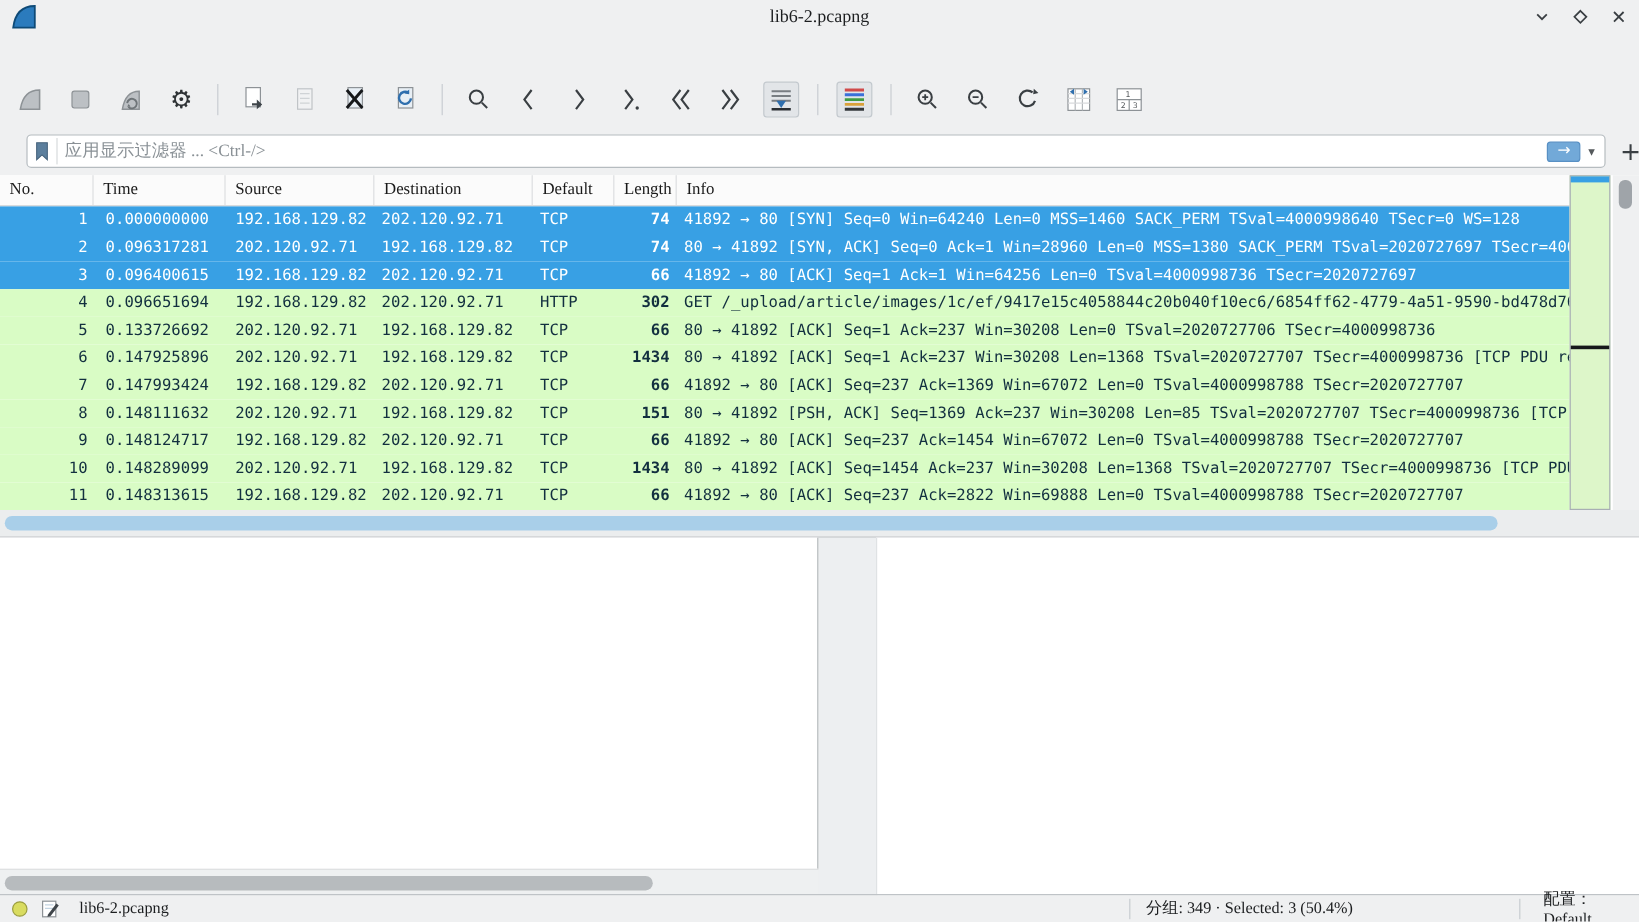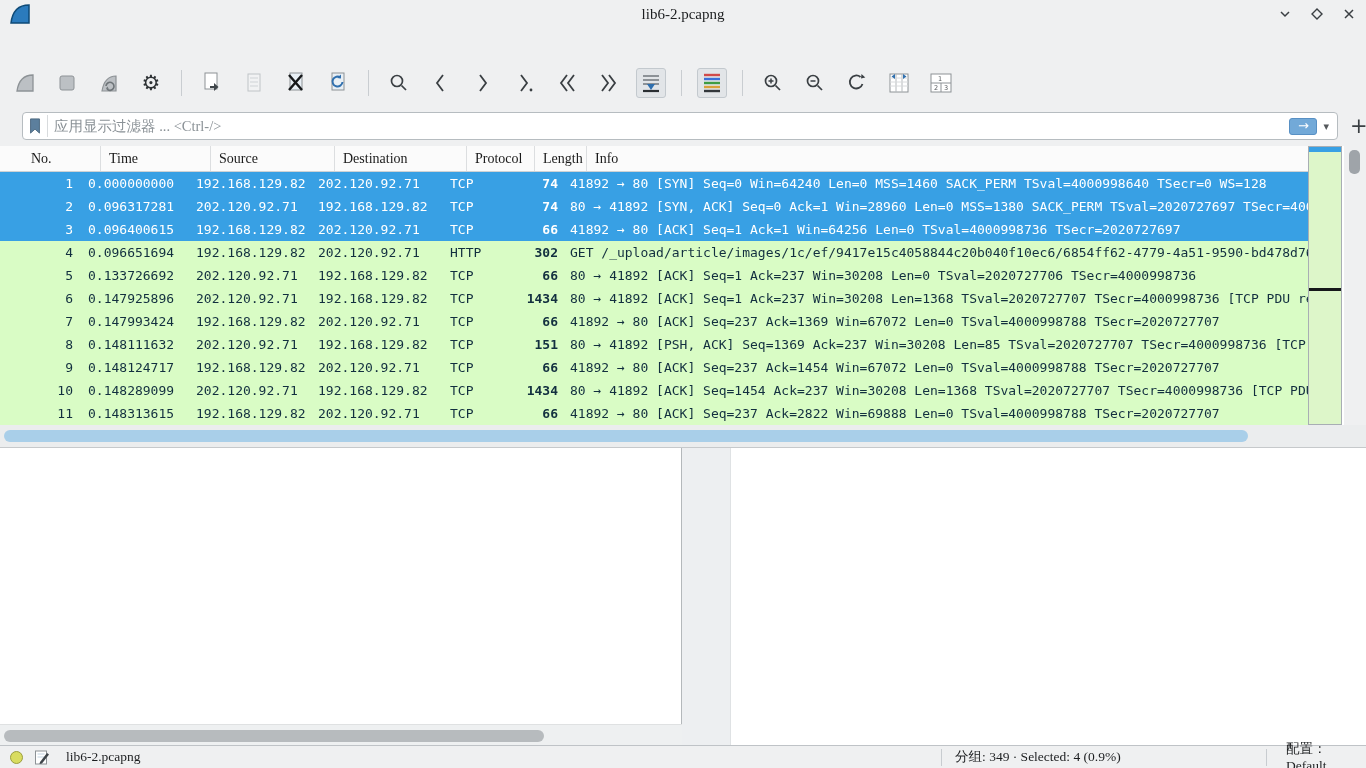--- a/index.html
+++ b/index.html
@@ -34,21 +34,21 @@
   #filter-input { flex:1; border:none; outline:none; font-family:"Liberation Serif", serif; font-size:14.5px; color:#2b2e30; background:transparent; }
   #filter-input::placeholder { color:#8a9196; }
   #apply-btn { width:28px; height:17px; background:#72a9d8; border:1px solid #5890c4; border-radius:3px;
                color:#fff; font-size:13px; line-height:14px; text-align:center; font-family:"DejaVu Sans", sans-serif; }
   #filter-caret { font-family:"DejaVu Sans", sans-serif; font-size:11px; color:#55595c; margin:0 4px 0 6px; }
   #filter-add { font-size:21px; color:#3a3f43; margin-left:12px; font-family:"DejaVu Sans", sans-serif; line-height:1; }
 
   
   #plist { top:146px; left:0; width:1366px; height:301px; background:#fff; }
   .pgrid { display:grid; grid-template-columns:78px 110px 124px 132px 68px 52px 1fr; }
-  #phead { width:1308px; height:26px; background:#fbfbfb; border-bottom:1px solid #cfd2d4;padding-left:23px; }
+  #phead { width:1308px; height:26px; background:#fbfbfb; border-bottom:1px solid #cfd2d4; }
   #phead .hc { font-size:14px; color:#1a1a1a; border-right:1px solid #dcdee0; display:flex; align-items:center; padding-left:8px; }
   #phead .hc:last-child { border-right:none; }
   #rows { width:1308px; }
   .prow { height:23px; background:var(--row-bg); color:var(--row-fg);
           font-family:"DejaVu Sans Mono", monospace; font-size:13px; line-height:23px; white-space:pre; overflow:hidden; }
   .prow.sel { background:var(--sel-bg); color:var(--sel-fg); }
   .c { overflow:hidden; }
   .c-no  { text-align:right; padding-right:5px; }
   .c-time{ padding-left:10px; }
   .c-src { padding-left:8px; }
@@ -281,21 +281,21 @@
     </div>
     <div id="filter-add">+</div>
   </div>
 
   <div id="plist" class="abs">
     <div id="phead" class="pgrid">
         <div class="hc">No.</div>
         <div class="hc">Time</div>
         <div class="hc">Source</div>
         <div class="hc">Destination</div>
-        <div class="hc">Protocol</div>
+        <div class="hc">Default</div>
         <div class="hc">Length</div>
         <div class="hc">Info</div>
       </div>
     <div id="rows">
         <div class="prow pgrid sel"><div class="c c-no">1</div><div class="c c-time">0.000000000</div><div class="c c-src">192.168.129.82</div><div class="c c-dst">202.120.92.71</div><div class="c c-proto">TCP</div><div class="c c-len">74</div><div class="c c-info">41892 → 80 [SYN] Seq=0 Win=64240 Len=0 MSS=1460 SACK_PERM TSval=4000998640 TSecr=0 WS=128</div></div>
         <div class="prow pgrid sel"><div class="c c-no">2</div><div class="c c-time">0.096317281</div><div class="c c-src">202.120.92.71</div><div class="c c-dst">192.168.129.82</div><div class="c c-proto">TCP</div><div class="c c-len">74</div><div class="c c-info">80 → 41892 [SYN, ACK] Seq=0 Ack=1 Win=28960 Len=0 MSS=1380 SACK_PERM TSval=2020727697 TSecr=400</div></div>
         <div class="prow pgrid sel"><div class="c c-no">3</div><div class="c c-time">0.096400615</div><div class="c c-src">192.168.129.82</div><div class="c c-dst">202.120.92.71</div><div class="c c-proto">TCP</div><div class="c c-len">66</div><div class="c c-info">41892 → 80 [ACK] Seq=1 Ack=1 Win=64256 Len=0 TSval=4000998736 TSecr=2020727697</div></div>
         <div class="prow pgrid"><div class="c c-no">4</div><div class="c c-time">0.096651694</div><div class="c c-src">192.168.129.82</div><div class="c c-dst">202.120.92.71</div><div class="c c-proto">HTTP</div><div class="c c-len">302</div><div class="c c-info">GET /_upload/article/images/1c/ef/9417e15c4058844c20b040f10ec6/6854ff62-4779-4a51-9590-bd478d76</div></div>
         <div class="prow pgrid"><div class="c c-no">5</div><div class="c c-time">0.133726692</div><div class="c c-src">202.120.92.71</div><div class="c c-dst">192.168.129.82</div><div class="c c-proto">TCP</div><div class="c c-len">66</div><div class="c c-info">80 → 41892 [ACK] Seq=1 Ack=237 Win=30208 Len=0 TSval=2020727706 TSecr=4000998736</div></div>
         <div class="prow pgrid"><div class="c c-no">6</div><div class="c c-time">0.147925896</div><div class="c c-src">202.120.92.71</div><div class="c c-dst">192.168.129.82</div><div class="c c-proto">TCP</div><div class="c c-len">1434</div><div class="c c-info">80 → 41892 [ACK] Seq=1 Ack=237 Win=30208 Len=1368 TSval=2020727707 TSecr=4000998736 [TCP PDU re</div></div>
@@ -329,18 +329,18 @@
   <div id="statusbar" class="abs">
     <div id="expert-dot"></div>
     <svg id="annot-icon" width="16" height="17" viewBox="0 0 16 17">
       <rect x="1.5" y="2" width="11" height="13" fill="#fff" stroke="#8d9296"></rect>
       <line x1="3.5" y1="5" x2="10.5" y2="5" stroke="#c3d4e2"></line>
         <line x1="3.5" y1="8" x2="10.5" y2="8" stroke="#c3d4e2"></line>
       <path d="M6 13 L13 4 L15 5.5 L8 14.5 L5.5 15 Z" fill="#3f454a"></path>
     </svg>
     <div id="status-file">lib6-2.pcapng</div>
     <div class="ssep" style="left:941px"></div>
-    <div id="status-packets">分组: 349 · Selected: 4 (0.9%)</div>
+    <div id="status-packets">分组: 349 · Selected: 3 (50.4%)</div>
     <div class="ssep" style="left:1266px"></div>
     <div id="status-profile">配置：Default</div>
   </div>
 
 </div>
 
 </body></html>

